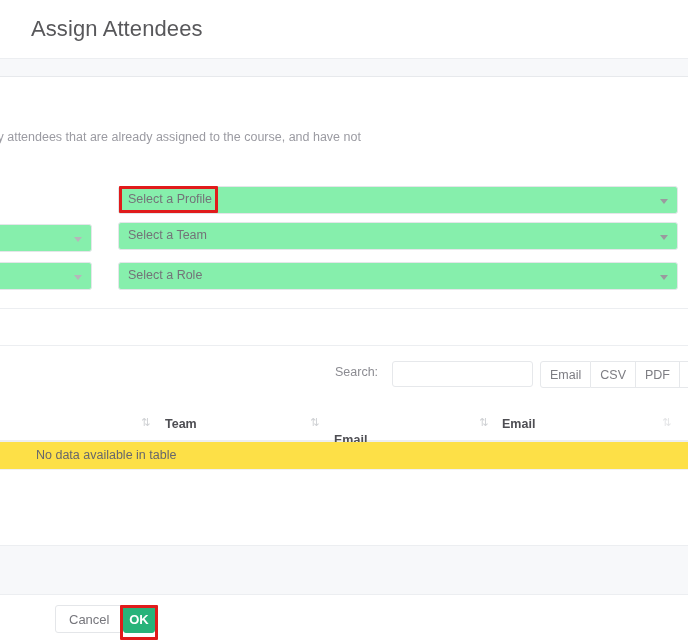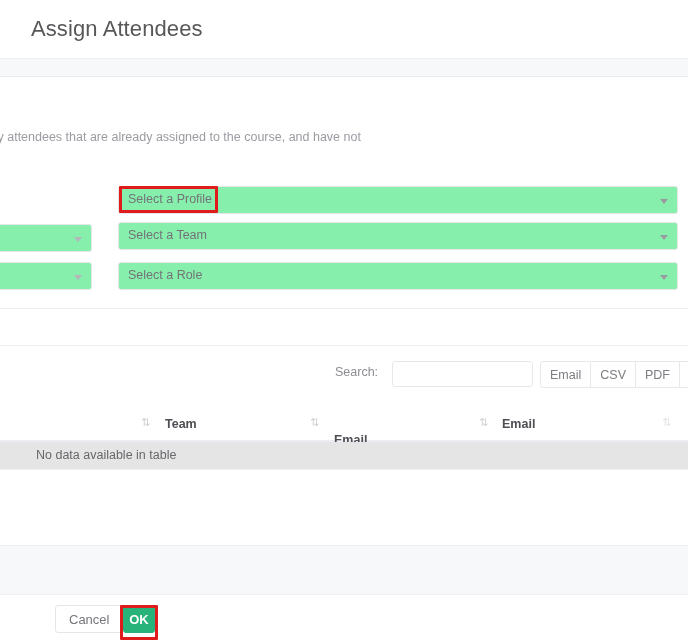--- a/index.html
+++ b/index.html
@@ -154,21 +154,21 @@
     letter-spacing: -1px;
   }
   #th-team   { left: 165px; }  #so-team   { left: 141px; }
   #th-email  { left: 334px; margin-top: 16px; }  #so-email  { left: 310px; }
   #th-action { left: 502px; }  #so-action { left: 479px; }
   #so-last   { left: 662px; color: #e4e5e7; }
 
   .empty-row {
     position: absolute; left: 0; top: 365px;
     width: 688px; height: 28px;
-    background: #e5e5e5;
+    background: #fde047;
     border-bottom: 1px solid #f0f1f3;
   }
   .empty-text {
     position: absolute; left: 36px; top: 6px;
     font-size: 12.5px; color: #67676c;
     white-space: nowrap;
   }
 
   
   .pager {

